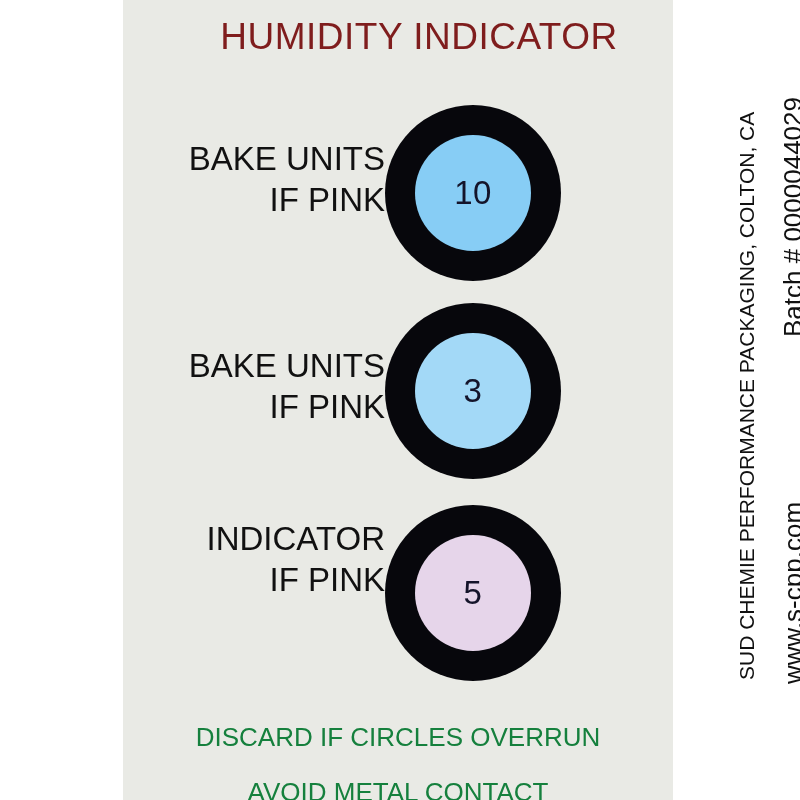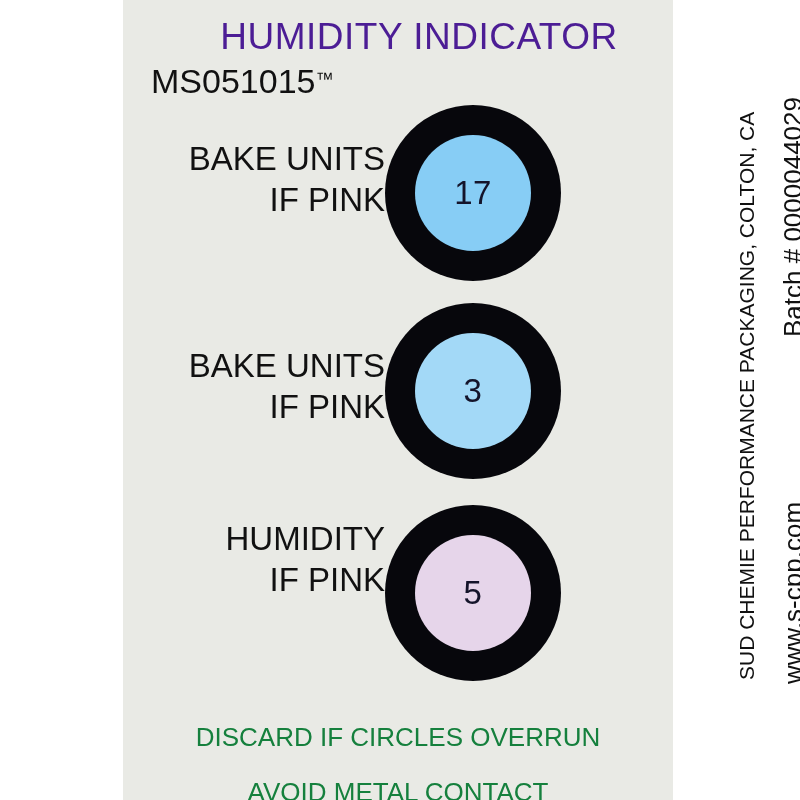--- a/index.html
+++ b/index.html
@@ -26,21 +26,21 @@
   
   .header-title {
     position: absolute;
     left: 0;
     top: 16px;
     width: 592px;
     text-align: center;
     font-size: 37px;
     font-weight: 400;
     letter-spacing: 0.5px;
-    color: #4c1d95;
+    color: #7f1d1d;
     white-space: nowrap;
   }
   .header-model {
     position: absolute;
     left: 28px;
     top: 62px;
     font-size: 34px;
     font-weight: 400;
     color: #111111;
     white-space: nowrap;
@@ -133,38 +133,37 @@
   }
   #footer-0 { top: 722px; }
   #footer-1 { top: 777px; }
 </style>
 </head>
 <body>
 
 <div id="card" style="background: rgb(233, 234, 229);">
 
   <div class="header-title">HUMIDITY INDICATOR</div>
-  <div class="header-model"><span>MS051015</span><span class="tm">™</span></div>
 
   <div class="instruction" id="instruction-0">
     <div>BAKE UNITS</div>
     <div>IF PINK</div>
   </div>
   <div class="instruction" id="instruction-1">
     <div>BAKE UNITS</div>
     <div>IF PINK</div>
   </div>
   <div class="instruction" id="instruction-2">
-    <div>HUMIDITY</div>
+    <div>INDICATOR</div>
     <div>IF PINK</div>
   </div>
 
   <div class="spot" id="spot-0" style="background: rgb(7, 7, 12);">
     <div class="spot-inner" style="background: rgb(135, 205, 245);">
-      <span class="spot-value">17</span>
+      <span class="spot-value">10</span>
     </div>
   </div>
   <div class="spot" id="spot-1" style="background: rgb(7, 7, 12);">
     <div class="spot-inner" style="background: rgb(163, 217, 247);">
       <span class="spot-value">3</span>
     </div>
   </div>
   <div class="spot" id="spot-2" style="background: rgb(7, 7, 12);">
     <div class="spot-inner" style="background: rgb(230, 213, 234);">
       <span class="spot-value">5</span>

